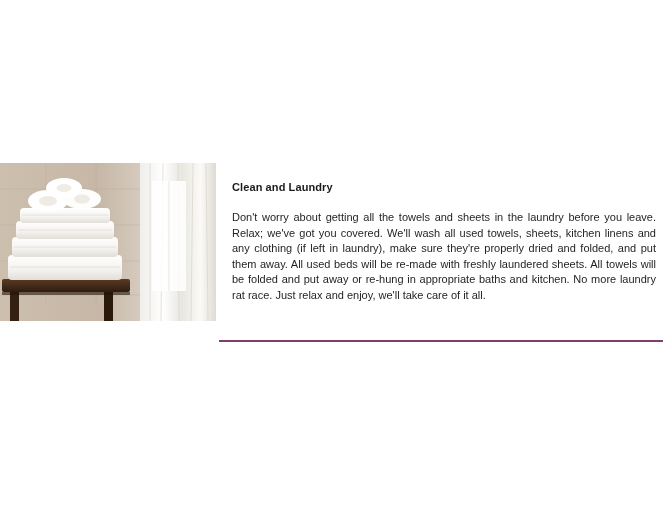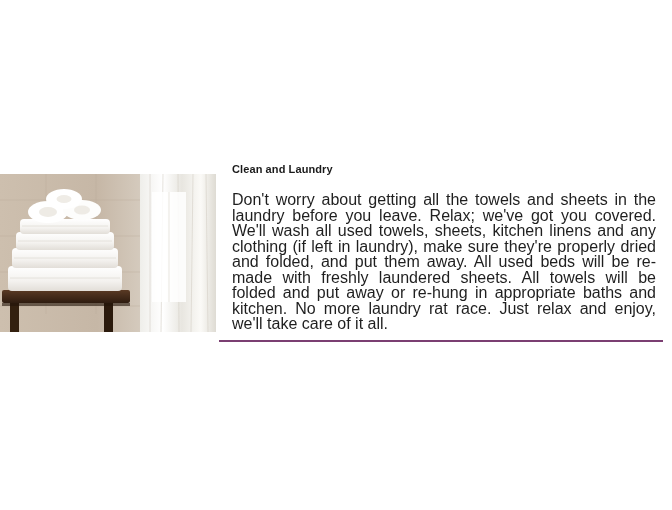--- a/index.html
+++ b/index.html
@@ -18,21 +18,21 @@
     width: 672px;
     height: 510px;
     background: #ffffff;
   }
   .content-row {
     position: absolute;
     left: 0;
     top: 163px;
     width: 575px;
     display: flex;
-    align-items: flex-end;
+    align-items: center;
   }
   
   .photo {
     position: relative;
     width: 216px;
     height: 158px;
     flex: 0 0 216px;
     overflow: hidden;
     background: #cfc6ba;
   }
@@ -47,21 +47,21 @@
   }
   .item-title {
     font-size: 11px;
     font-weight: bold;
     color: #1a1a1a;
     line-height: 13px;
     margin: 0 0 16px 0;
     letter-spacing: 0.1px;
   }
   .item-desc {
-    font-size: 16px;
+    font-size: 11px;
     color: #1f1f1f;
     line-height: 15.5px;
     margin: 0;
     text-align: justify;
     width: 424px;
   }
   
   .divider {
     position: absolute;
     left: 219px;

